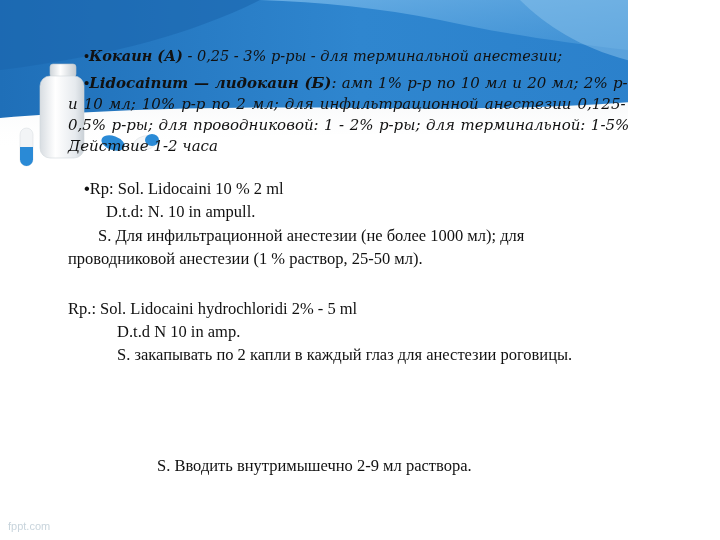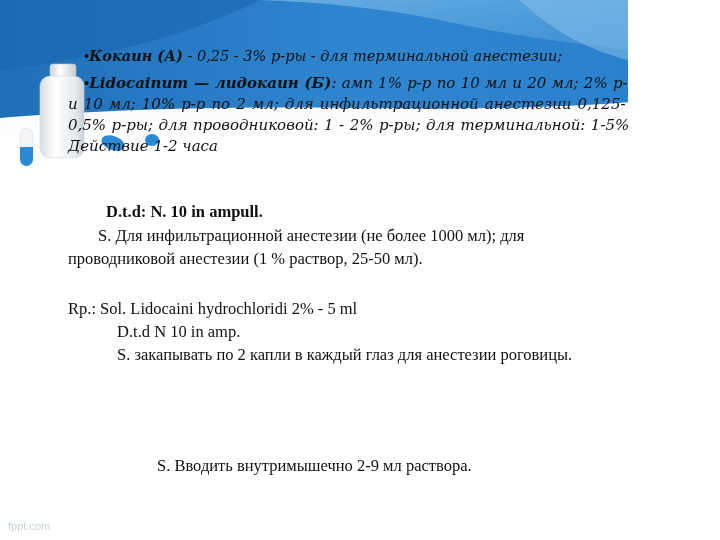--- a/index.html
+++ b/index.html
@@ -139,21 +139,24 @@
   <div class="content">
 
     <div class="line italic-block" style="left:84px; top:45px;">
       <span class="bullet">•</span><b>Кокаин (А)</b><span> - 0,25 - 3% р-ры - для терминальной анестезии;</span>
     </div>
 
     <div class="justify-para" style="top:72px; text-indent:16px;">
       <span class="bullet">•</span><b>Lidocainum — лидокаин (Б)</b><span>: амп 1% р-р по 10 мл и 20 мл; 2% р-р по 2 и 10 мл; 10% р-р по 2 мл; для инфильтрационной анестезии 0,125- 0,25 - 0,5% р-ры; для проводниковой: 1 - 2% р-ры; для терминальной: 1-5% р-ры. Действие 1-2 часа</span>
     </div>
 
-    <div class="line serif-block" style="left:106px; top:202px;font-weight:bold;">D.t.d: N. 10 in ampull.</div>
+    <div class="line serif-block" style="left:84px; top:178px;">
+      <span class="bullet">•</span><span>Rp: Sol. Lidocaini 10 % 2 ml</span>
+    </div>
+    <div class="line serif-block" style="left:106px; top:202px;">D.t.d: N. 10 in ampull.</div>
     <div class="line serif-block" style="left:98px; top:226px;">S. Для инфильтрационной анестезии (не более 1000 мл); для</div>
     <div class="line serif-block" style="left:68px; top:249px;">проводниковой анестезии (1 % раствор, 25-50 мл).</div>
 
     <div class="line serif-block" style="left:68px; top:299px;">Rp.: Sol. Lidocaini hydrochloridi 2% - 5 ml</div>
     <div class="line serif-block" style="left:117px; top:322px;">D.t.d N 10 in amp.</div>
     <div class="line serif-block" style="left:117px; top:345px;">S. закапывать по 2 капли в каждый глаз для анестезии роговицы.</div>
 
     <div class="line serif-block" style="left:157px; top:456px;">S. Вводить внутримышечно 2-9 мл раствора.</div>
 
     <div class="footer">fppt.com</div>

